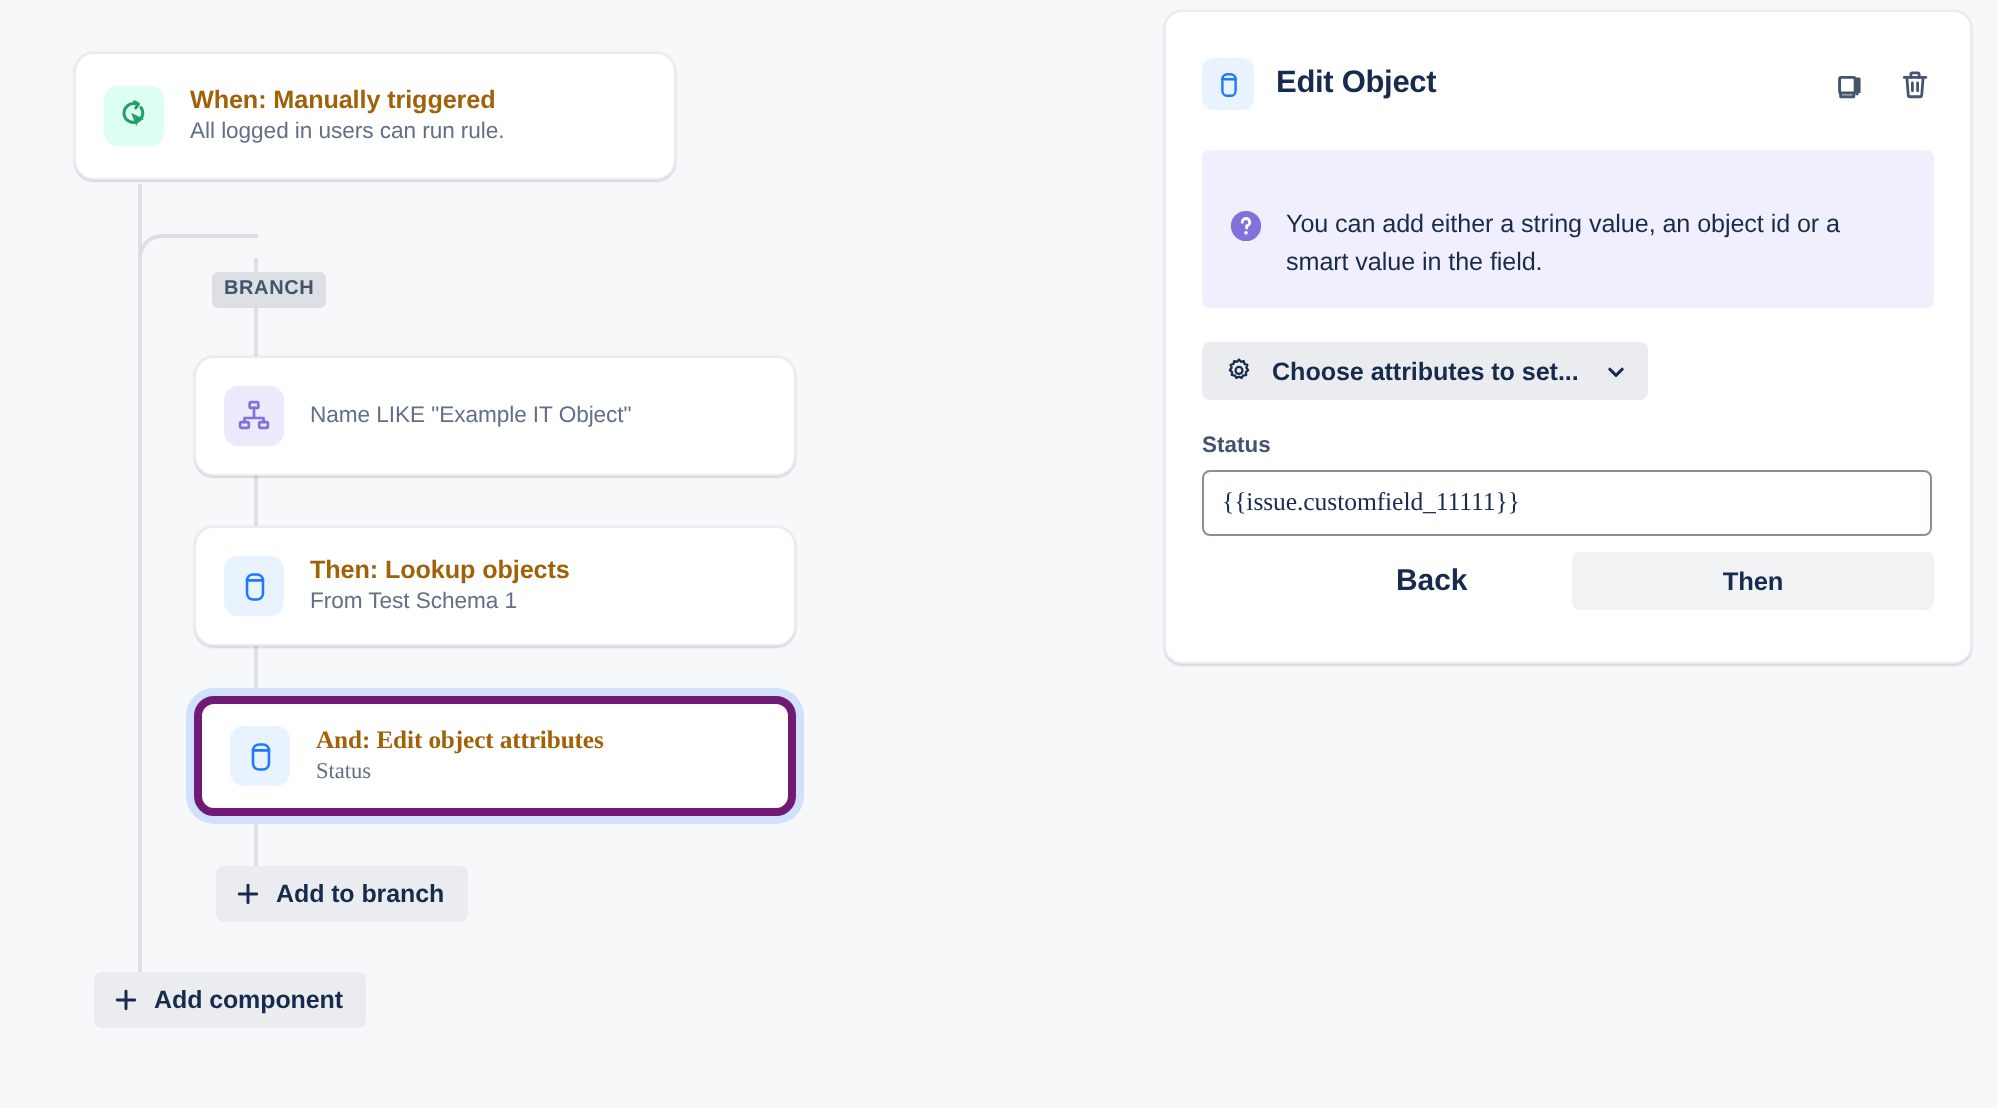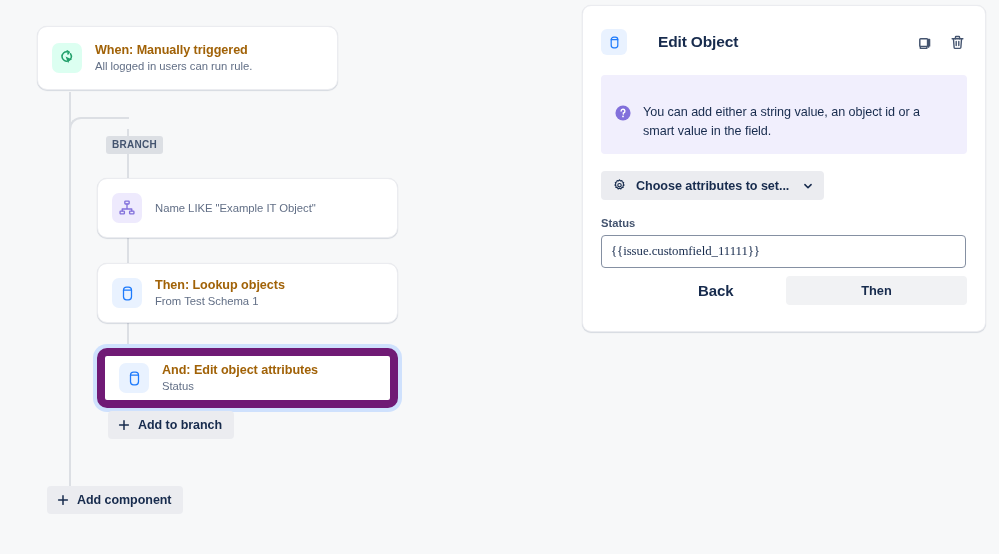--- a/index.html
+++ b/index.html
@@ -28,22 +28,23 @@
     position: absolute;
     background: #ffffff;
     border: 1px solid #ebecf0;
     border-radius: 10px;
     display: flex;
     align-items: center;
     padding: 0 14px;
     box-shadow: 0 1px 1px rgba(9,30,66,0.13), 0 0 1px rgba(9,30,66,0.10);
   }
   .node.selected {
-    border: 8px solid #701a75;
+    border: 4px solid #701a75;
     box-shadow: 0 0 0 4px #cfe1fd;
+    font-family: Liberation Serif, serif;
   }
   .node-icon {
     width: 30px; height: 30px;
     border-radius: 7px;
     flex: 0 0 30px;
     display: flex; align-items: center; justify-content: center;
     margin-right: 13px;
   }
   .ic-green { background: #dcfff1; }
   .ic-purple { background: #eeeafd; }
@@ -94,21 +95,20 @@
     width: 404px; height: 327px;
     background: #ffffff;
     border: 1px solid #ebecf0;
     border-radius: 9px;
     box-shadow: 0 1px 1px rgba(9,30,66,0.13), 0 0 1px rgba(9,30,66,0.10);
   }
   #panel-head {
     display: flex; align-items: center;
     padding: 20px 18px 0 18px;
     height: 52px;
-    gap: 20px;
   }
   .panel-icon {
     width: 26px; height: 26px; border-radius: 6px; background: #e9f2ff;
     display: flex; align-items: center; justify-content: center;
     margin-right: 11px; flex: 0 0 26px;
   }
   #panel-title {
     font-size: 15.5px; font-weight: 700; color: #172b4d;
     letter-spacing: -0.15px;
   }
@@ -254,21 +254,21 @@
         <rect x="5.3" y="2.6" width="9.4" height="14.8" rx="3.6"></rect>
         <path d="M5.3 6.1h9.4"></path>
       </svg>
     </span>
     <span class="node-text">
       <span class="node-title">And: Edit object attributes</span>
       <span class="node-sub">Status</span>
     </span>
   </div>
 
-  <button class="add-btn" style="left:108px; top:411px;">
+  <button class="add-btn" style="left:108px; top:433px;">
     <span class="plus">
       <svg width="14" height="14" viewBox="0 0 16 16" stroke="#172b4d" stroke-width="1.7" stroke-linecap="round">
           <path d="M8 3v10M3 8h10"></path>
         </svg>
     </span>
     <span>Add to branch</span>
   </button>
 
   <button class="add-btn" style="left:47px; top:486px;">
     <span class="plus">

